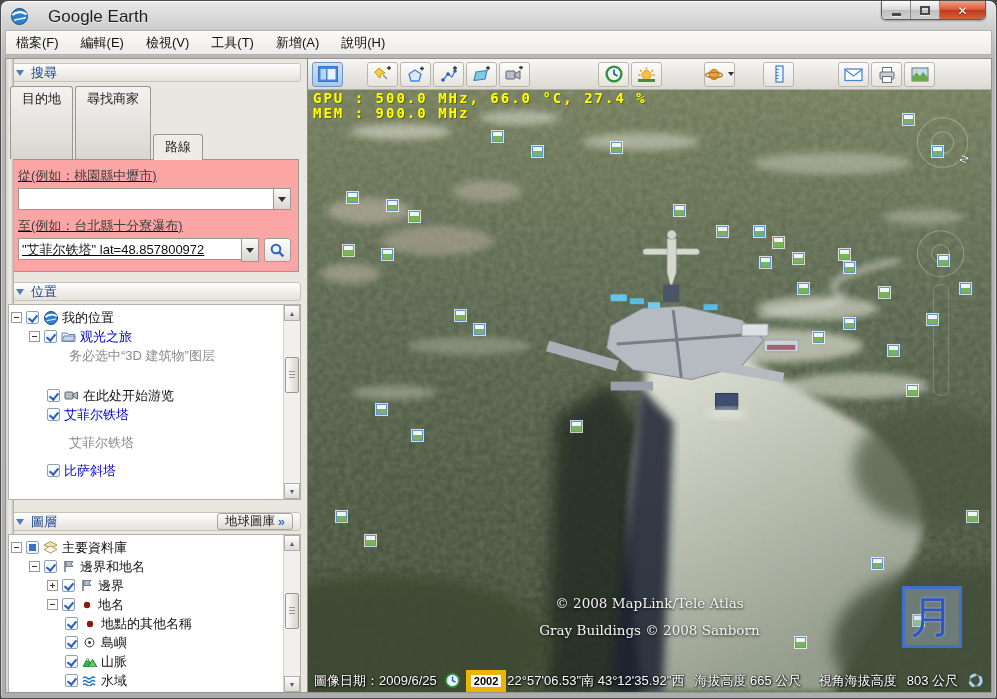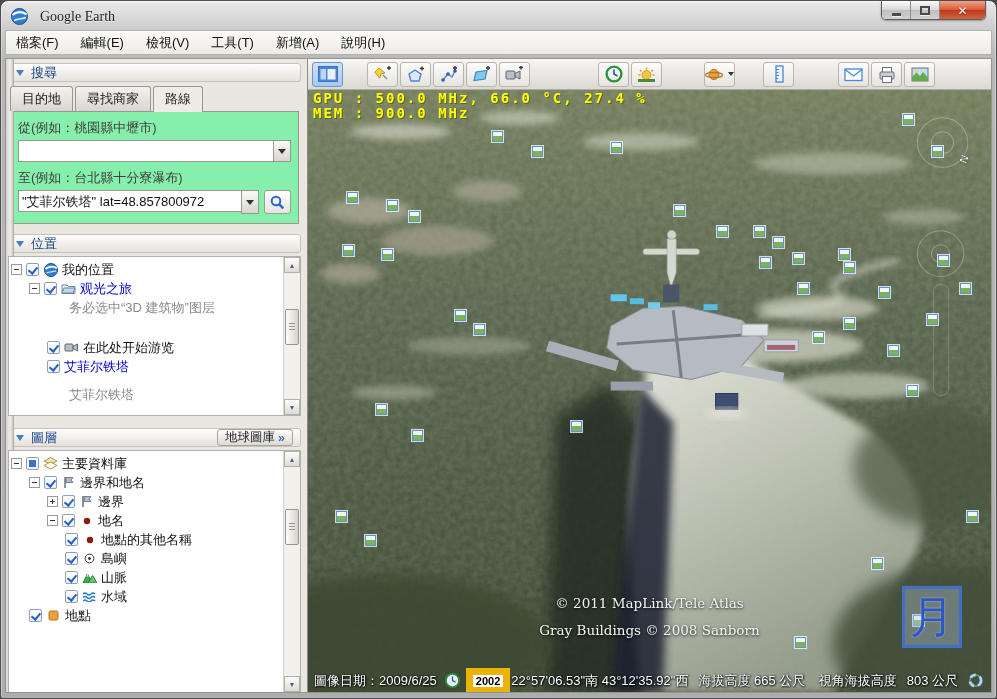--- a/index.html
+++ b/index.html
@@ -3,21 +3,21 @@
 <meta charset="utf-8">
 <style>
   * { margin:0; padding:0; box-sizing:border-box; }
   html,body { width:997px; height:699px; background:#4a4a4a; font-family:"Liberation Sans","DejaVu Sans",sans-serif; overflow:hidden; }
   .window { position:absolute; inset:0; border:1px solid #4e4e4e; border-radius:8px 8px 3px 3px;
             background:linear-gradient(180deg,#e9e9e9 0,#cfcfcf 26px,#b6b6b6 60px,#adadad 100%);
             box-shadow:inset 0 1px 0 rgba(255,255,255,.8), inset 1px 0 0 rgba(255,255,255,.35), inset -1px 0 0 rgba(255,255,255,.35); }
 
   
   .titlebar { height:28px; display:flex; align-items:center; padding:3px 10px 0 10px; }
-  .title-text { font-size:14px; color:#1d1d1d; margin-left:12px; text-shadow:0 1px 0 rgba(255,255,255,.6);font-family:Liberation Serif, serif; }
+  .title-text { font-size:17px; color:#1d1d1d; margin-left:20px; text-shadow:0 1px 0 rgba(255,255,255,.6); }
   .winbtns { position:absolute; top:0; right:10px; display:flex; border:1px solid #5c5c5c; border-top:none; border-radius:0 0 5px 5px; overflow:hidden; height:19px; box-shadow:0 1px 2px rgba(0,0,0,.3); }
   .wbtn { width:29px; height:19px; display:flex; align-items:center; justify-content:center;
           background:linear-gradient(#fdfdfd,#d8d8d8 45%,#bfbfbf 50%,#d2d2d2); border-right:1px solid #8a8a8a; cursor:pointer; }
   .wbtn.close { width:45px; background:linear-gradient(#f0a48c,#d95b38 45%,#c03a1c 50%,#d06a45); border-right:none; color:#fff; font-weight:bold; font-size:12px; text-shadow:0 1px 1px rgba(0,0,0,.5); }
   .glyph-min { width:9px; height:3px; background:#4a4a4a; margin-top:8px; box-shadow:0 1px 0 rgba(255,255,255,.7); }
   .glyph-max { width:10px; height:9px; border:2px solid #4a4a4a; box-shadow:0 1px 0 rgba(255,255,255,.7); }
 
   
   .menubar { margin:1px 4px 0 4px; height:25px; background:linear-gradient(#fcfbfa,#ecebe7); border:1px solid #b5b3ae;
              display:flex; align-items:center; padding:0 10px; gap:22px; font-size:13px; color:#111; }
@@ -34,34 +34,34 @@
              display:flex; align-items:center; padding:0 7px; color:#15428b; font-size:13px; gap:7px; flex:0 0 auto; }
   .tri { width:0; height:0; border-left:4px solid transparent; border-right:4px solid transparent; border-top:6px solid #4a7ebb; }
   .gallery-btn { margin-left:auto; height:17px; padding:0 7px; display:flex; align-items:center; gap:3px; font-size:12.5px; color:#222;
                  background:linear-gradient(#ffffff,#dcd9d3); border:1px solid #a7a49e; border-radius:3px; cursor:pointer; }
   .gallery-btn b { color:#3a6ebf; font-weight:bold; }
 
   
   .tabs { display:flex; margin:1px 8px 0 4px; position:relative; z-index:2; }
   .tab { border:1px solid #9a9791; border-bottom:none; border-radius:3px 3px 0 0; background:linear-gradient(#f3f2ef,#d9d6d0);
          padding:3px 11px 2px; margin-right:2px; font-size:13px; color:#222; cursor:pointer; }
-  .tab.active { background:#efece6; padding-bottom:4px; margin-bottom:-1px; }
-  .tab-frame { border:1px solid #9a9791; margin:0 8px 6px 4px; padding:6px 7px 9px; background:#86efac; }
+  .tab.active { background:#efece6; padding-bottom:4px; margin-bottom:-1px;margin-top:48px; }
+  .tab-frame { border:1px solid #9a9791; margin:0 8px 6px 4px; padding:6px 7px 9px; background:#fca5a5;text-decoration:underline; }
   .fld-label { font-size:13px; color:#3f3f3f; margin:1px 0 3px; }
   .input-row { display:flex; align-items:stretch; margin-bottom:7px; }
   .textbox { flex:1; min-width:0; height:22px; background:#fff; border:1px solid #9a9791; border-right:none; font-size:13px; padding:2px 3px;
              white-space:nowrap; overflow:hidden; color:#111; }
   .dropbtn { width:18px; border:1px solid #9a9791; background:linear-gradient(#fafaf8,#d9d6d0); display:flex; align-items:center; justify-content:center; cursor:pointer; }
   .dropbtn i { width:0; height:0; border-left:4px solid transparent; border-right:4px solid transparent; border-top:5px solid #333; }
   .searchbtn { width:27px; height:24px; margin-left:5px; border:1px solid #a09d97; border-radius:3px; background:linear-gradient(#ffffff,#e6e4df);
                display:flex; align-items:center; justify-content:center; cursor:pointer; }
 
   
   .tree { background:#fff; border:1px solid #b3b0aa; margin:0 6px 0 2px; position:relative; overflow:hidden; padding:3px 20px 0 2px; }
-  .tree.places { height:160px; margin-bottom:8px; }
+  .tree.places { height:196px; margin-bottom:8px; }
   .tree.layers { flex:1; min-height:0; margin-bottom:0; border-bottom:none; }
   .trow { display:flex; align-items:center; gap:4px; height:19px; font-size:13px; color:#111; white-space:nowrap; }
   .trow .lbl.link { color:#0000cc; }
   .trow .lbl.note { color:#8a8a8a; }
   .exp { width:11px; height:11px; flex:0 0 11px; border:1px solid #9a9a9a; background:#fff; position:relative; }
   .exp::before, .exp.plus::after { content:""; position:absolute; background:#333; }
   .exp::before { left:2px; right:2px; top:4px; height:1px; }
   .exp.plus::after { top:2px; bottom:2px; left:4px; width:1px; }
   .cb { width:13px; height:13px; flex:0 0 13px; border:1px solid #8da0b8; border-radius:2px; background:linear-gradient(#fff,#eef2f7); position:relative; cursor:pointer; }
   .cb.checked::after { content:""; position:absolute; left:3px; top:1px; width:4px; height:7px; border:solid #2a5fc4; border-width:0 2px 2px 0; transform:rotate(40deg); }
@@ -95,21 +95,21 @@
   .copyrights { position:absolute; left:0; right:0; top:505px; text-align:center; color:#f3f3f3; font-family:"DejaVu Serif","Liberation Serif",serif;
                 font-size:13.5px; text-shadow:0 1px 3px rgba(0,0,0,.9); pointer-events:none; }
   .copyrights .c2 { margin-top:11px; }
   .watermark { position:absolute; left:528px; top:497px; font-family:"DejaVu Serif","Liberation Serif",serif; font-weight:bold; font-size:27px;
                color:rgba(255,255,255,.32); letter-spacing:1px; pointer-events:none; }
   .ime-box { position:absolute; left:594px; top:496px; width:60px; height:62px; border:3px solid rgba(59,111,212,.85);
              background:rgba(185,205,235,.35); display:flex; align-items:center; justify-content:center;
              font-size:44px; color:#2b55c8; text-shadow:0 0 2px rgba(255,255,255,.6); }
   .statusbar { position:absolute; left:0; right:0; bottom:0; height:21px; display:flex; align-items:center; padding:0 8px 2px 6px;
                color:#fff; font-size:13px; text-shadow:0 1px 2px #000, 1px 0 2px #000; white-space:nowrap; }
-  .timebadge { background:#fff; color:#000; text-shadow:none; border:7px solid #eab308; font-weight:bold; font-size:11px; padding:0 3px; margin:0 1px 0 6px; }
+  .timebadge { background:#fff; color:#000; text-shadow:none; border:5px solid #eab308; font-weight:bold; font-size:11px; padding:0 3px; margin:0 1px 0 6px; }
   .sb-gap { width:10px; } .sb-right { margin-left:auto; display:flex; align-items:center; gap:10px; }
 </style>
 </head>
 <body>
 
 <div class="window">
 
   <div class="titlebar">
     <svg width="17" height="17" viewBox="0 0 17 17">
       <circle cx="8.5" cy="8.5" r="8" fill="#2f7fd0" stroke="#1b4f8a"></circle>
@@ -570,21 +570,21 @@
             <div class="photo-marker" style="left: 40px; top: 160px;"></div>
             <div class="photo-marker" style="left: 79px; top: 164px;"></div>
           </div>
 
         <div class="hud">
           <div>GPU : 500.0 MHz, 66.0 °C, 27.4 %</div>
           <div>MEM : 900.0 MHz</div>
         </div>
 
         <div class="copyrights">
-          <div class="c1">© 2011 MapLink/Tele Atlas</div>
+          <div class="c1">© 2008 MapLink/Tele Atlas</div>
           <div class="c2">Gray Buildings © 2008 Sanborn</div>
         </div>
 
         <div class="ime-box">月</div>
 
         <div class="statusbar">
           <span>圖像日期：2009/6/25</span>
           <span style="width:8px;"></span>
           <svg width="15" height="15" viewBox="0 0 15 15">
             <circle cx="7.5" cy="7.5" r="6.6" fill="#e8f4fb" stroke="#2f8f3f" stroke-width="1.8"></circle>

